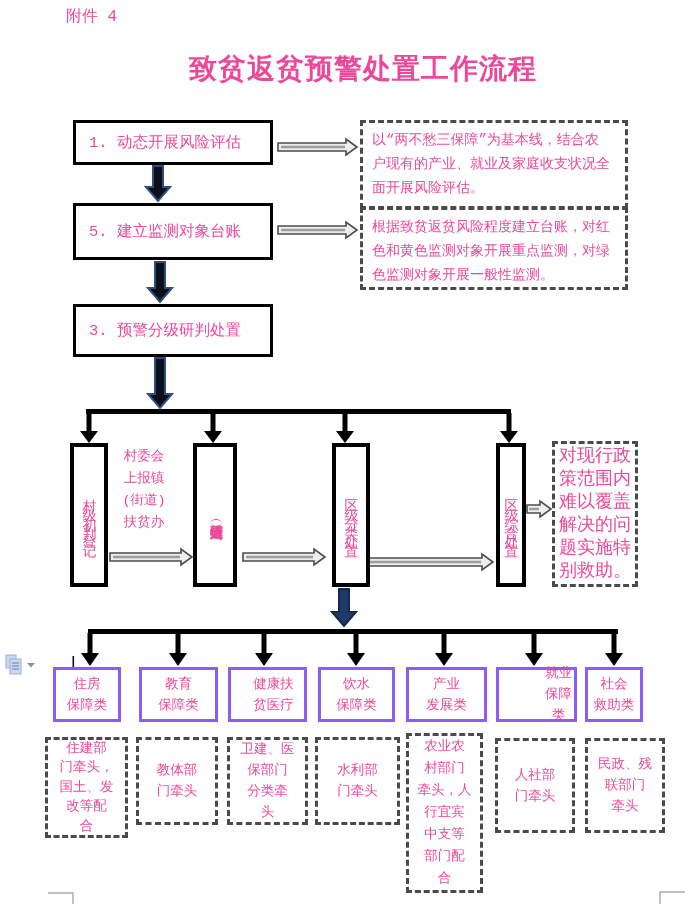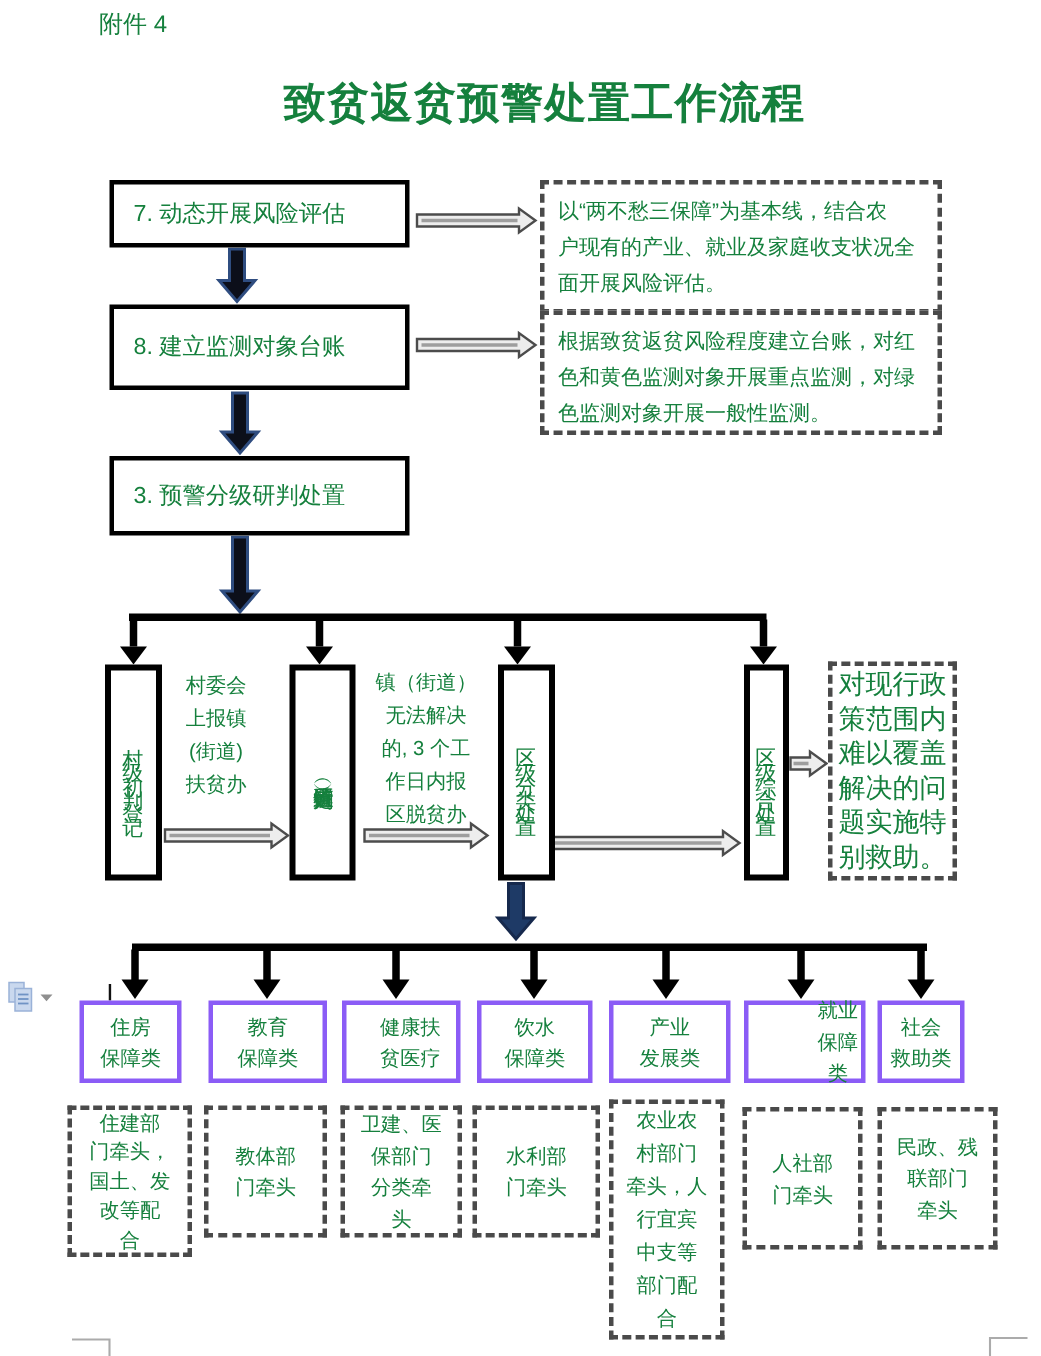--- a/index.html
+++ b/index.html
@@ -1,17 +1,17 @@
 <!DOCTYPE html>
 <html><head>
 <meta charset="utf-8">
 <style>
   html,body{margin:0;padding:0;background:#fff;}
   .page{position:relative;width:694px;height:904px;background:#ffffff;
-        font-family:Liberation Sans, sans-serif;color:#15803d;overflow:hidden;}
+        font-family:Liberation Mono, monospace;color:#ec4899;overflow:hidden;}
   .abs{position:absolute;}
   .attach{left:66px;top:6px;font-size:16px;}
   .title{left:0;top:50px;width:694px;text-align:center;font-size:28px;font-weight:bold;letter-spacing:1px;margin-left:16px;}
   .sbox{border:3px solid #000;box-sizing:border-box;display:flex;align-items:center;
         padding-left:13px;font-size:15.5px;background:#fff;}
   .vwrap{border:4px solid #000;box-sizing:border-box;display:flex;align-items:center;
          justify-content:center;background:#fff;}
   .vtext{writing-mode:vertical-rl;text-orientation:mixed;font-size:14px;}
   .dash{border:3px dashed #4a4a4a;box-sizing:border-box;font-size:14px;line-height:24px;
         white-space:pre-line;padding:5px 9px;background:#fff;}
@@ -102,24 +102,24 @@
     </g>
     <polygon points="27,663 35,663 31,667.5" fill="#8f8f8f"></polygon>
     <path d="M48,893 L73,893 L73,904" fill="none" stroke="#ababab" stroke-width="1.4"></path>
     <path d="M685,892 L660,892 L660,904" fill="none" stroke="#ababab" stroke-width="1.4"></path>
   </svg>
 
   <div class="abs attach">附件 4</div>
   <div class="abs title">致贫返贫预警处置工作流程</div>
 
   <div class="abs sbox" style="left:73px;top:120px;width:200px;height:45px;">
-    <span>7. 动态开展风险评估</span>
+    <span>1. 动态开展风险评估</span>
   </div>
   <div class="abs sbox" style="left:73px;top:203px;width:200px;height:57px;">
-    <span>8. 建立监测对象台账</span>
+    <span>5. 建立监测对象台账</span>
   </div>
   <div class="abs sbox" style="left:73px;top:304px;width:200px;height:53px;">
     <span>3. 预警分级研判处置</span>
   </div>
 
   <div class="abs dash" style="left:360px;top:120px;width:268px;height:89px;">以“两不愁三保障”为基本线，结合农
 户现有的产业、就业及家庭收支状况全
 面开展风险评估。</div>
   <div class="abs dash" style="left:360px;top:207px;width:268px;height:83px;">根据致贫返贫风险程度建立台账，对红
 色和黄色监测对象开展重点监测，对绿
@@ -135,25 +135,20 @@
     <span class="vtext" style="letter-spacing:9px;">区级分类处置</span>
   </div>
   <div class="abs vwrap" style="left:496px;top:443px;width:30px;height:144px;">
     <span class="vtext" style="letter-spacing:9px;">区级综合处置</span>
   </div>
 
   <div class="abs mid" style="left:112px;top:446px;width:64px;">村委会
 上报镇
 (街道)
 扶贫办</div>
-  <div class="abs mid" style="left:237px;top:444px;width:94px;">镇（街道）
-无法解决
-的, 3 个工
-作日内报
-区脱贫办</div>
 
   <div class="abs dept" style="left:552px;top:441px;width:86px;height:146px;font-size:18px;line-height:23px;">对现行政
 策范围内
 难以覆盖
 解决的问
 题实施特
 别救助。</div>
 
   <div class="abs cat" style="left:53px;top:667px;width:68px;height:55px;">住房
 保障类</div>

